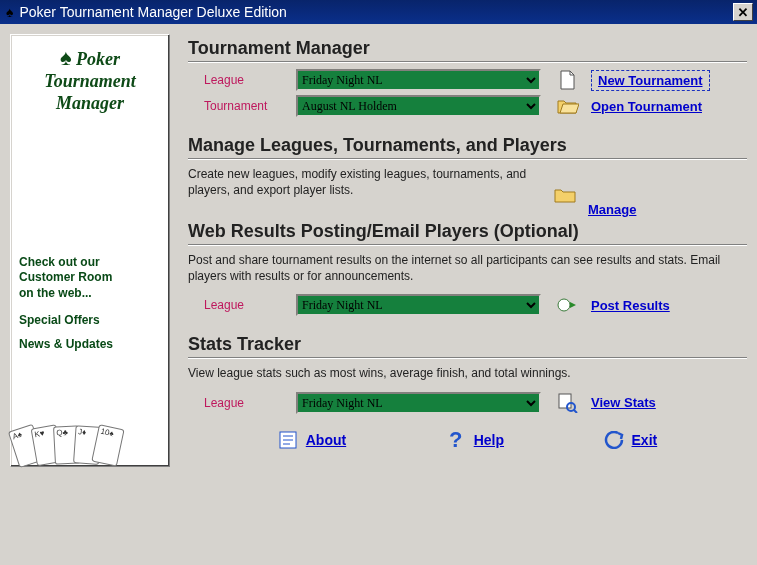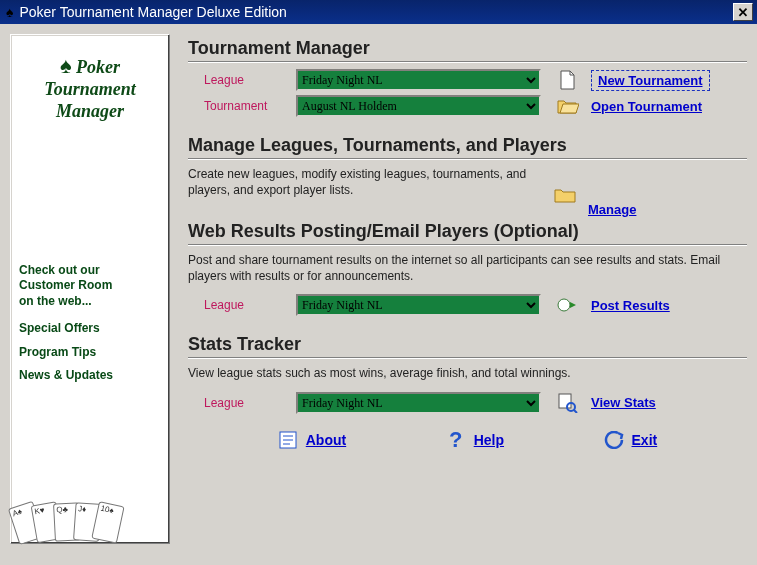--- a/index.html
+++ b/index.html
@@ -34,27 +34,27 @@
     font-weight:bold; font-size:13px; color:#000;
     cursor:pointer;
   }
   .client {
     display:flex;
     padding: 10px 10px 6px 10px;
     height: calc(565px - 24px);
   }
   .sidebar {
     width: 160px;
-    height: 510px;
+    height: 433px;
     background:#fff;
     border: 1px solid #fff;
     border-right-color:#808080; border-bottom-color:#808080;
     box-shadow: inset -1px -1px 0 #404040, inset 1px 1px 0 #d6d3ce;
     display:flex; flex-direction:column;
-    padding: 18px 8px 6px 8px;
+    padding: 10px 8px 6px 8px;
   }
   .logo {
     font-family: Georgia, "Times New Roman", serif;
     color:#0e4a17;
     font-weight:bold;
     font-size:18px;
     text-align:center;
     line-height:1.2;
     margin-bottom:140px;
     font-style:italic;
@@ -136,21 +136,20 @@
       <span>Tournament</span><br>
       <span>Manager</span>
     </div>
     <div class="side-links">
       <div class="intro">
         <span>Check out our</span><br>
         <span>Customer Room</span><br>
         <span>on the web...</span>
       </div>
       <a href="#">Special Offers</a>
-      <a href="#">Program Tips</a>
       <a href="#">News &amp; Updates</a>
     </div>
     <div class="cards">
       <div class="card" style="left:0px;  transform:rotate(-18deg);">A♠</div>
       <div class="card" style="left:18px; transform:rotate(-10deg);">K♥</div>
       <div class="card" style="left:36px; transform:rotate(-3deg);">Q♣</div>
       <div class="card" style="left:54px; transform:rotate(4deg);">J♦</div>
       <div class="card" style="left:72px; transform:rotate(12deg);">10♠</div>
     </div>
   </div>

